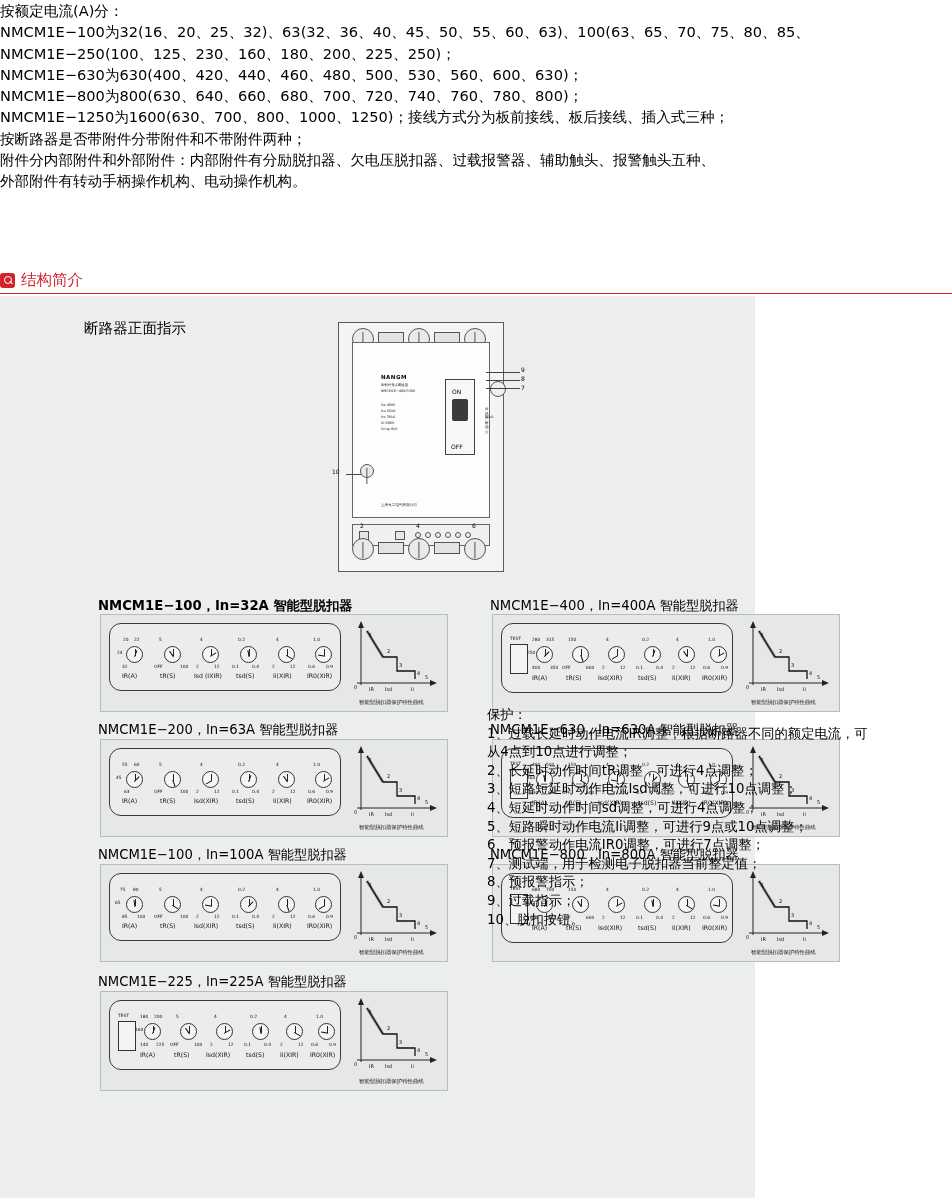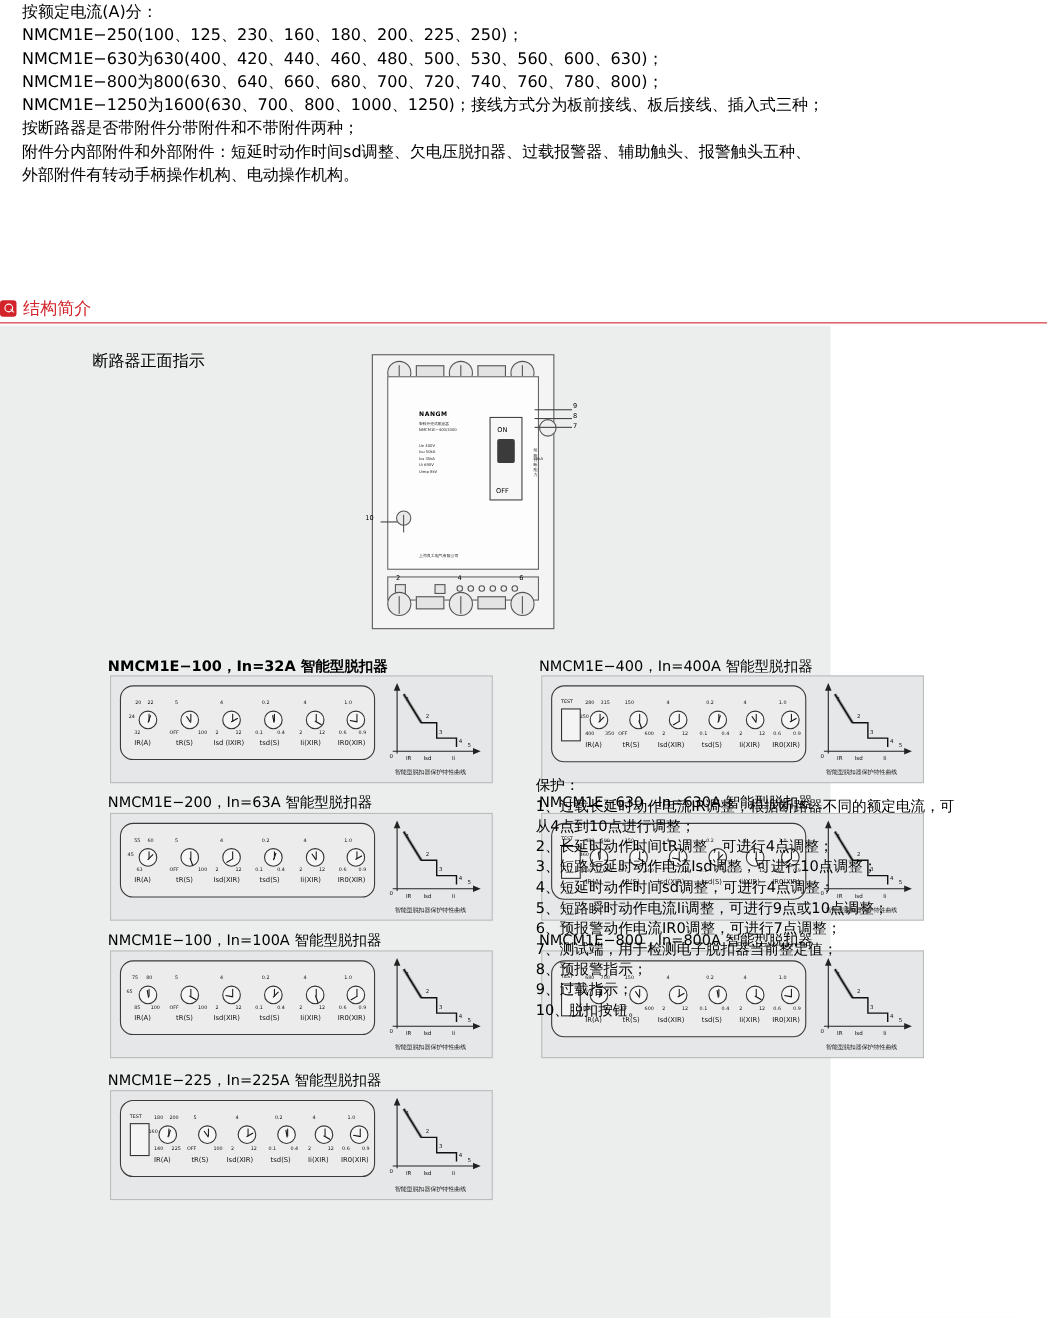--- a/index.html
+++ b/index.html
@@ -15,21 +15,21 @@
   }
   .top-text {
     position: absolute;
     left: 0px; top: 0px;
     width: 952px;
     font-size: 14.6px;
     line-height: 21.3px;
     letter-spacing: 0px;
     white-space: nowrap;
   }
-  .top-text div { height: 21.3px; margin-left: 20px; }
+  .top-text div { height: 21.3px; }
 
   .section-head {
     position: absolute;
     left: 0px; top: 268px;
     width: 952px;
     height: 26px;
     border-bottom: 1.6px solid #d2232a;
     display: flex;
     align-items: center;
   }
@@ -174,26 +174,27 @@
     line-height:18.6px;
     white-space:nowrap;
   }
   .protect div { height:18.6px; }
 </style>
 </head>
 <body>
 
 <div class="top-text">
   <div>按额定电流(A)分：</div>
+  <div>NMCM1E−100为32(16、20、25、32)、63(32、36、40、45、50、55、60、63)、100(63、65、70、75、80、85、</div>
   <div>NMCM1E−250(100、125、230、160、180、200、225、250)；</div>
   <div>NMCM1E−630为630(400、420、440、460、480、500、530、560、600、630)；</div>
   <div>NMCM1E−800为800(630、640、660、680、700、720、740、760、780、800)；</div>
   <div>NMCM1E−1250为1600(630、700、800、1000、1250)；接线方式分为板前接线、板后接线、插入式三种；</div>
   <div>按断路器是否带附件分带附件和不带附件两种；</div>
-  <div>附件分内部附件和外部附件：短延时动作时间sd调整、欠电压脱扣器、过载报警器、辅助触头、报警触头五种、</div>
+  <div>附件分内部附件和外部附件：内部附件有分励脱扣器、欠电压脱扣器、过载报警器、辅助触头、报警触头五种、</div>
   <div>外部附件有转动手柄操作机构、电动操作机构。</div>
 </div>
 
 <div class="section-head">
   <span class="sec-icon"></span>
   <span class="sec-title">结构简介</span>
 </div>
 
 <div class="panel">
 

